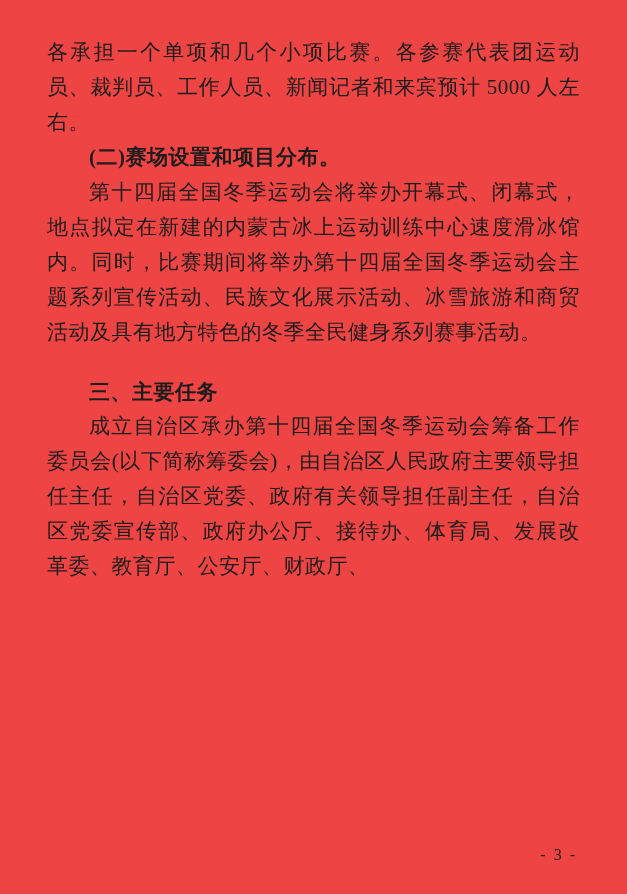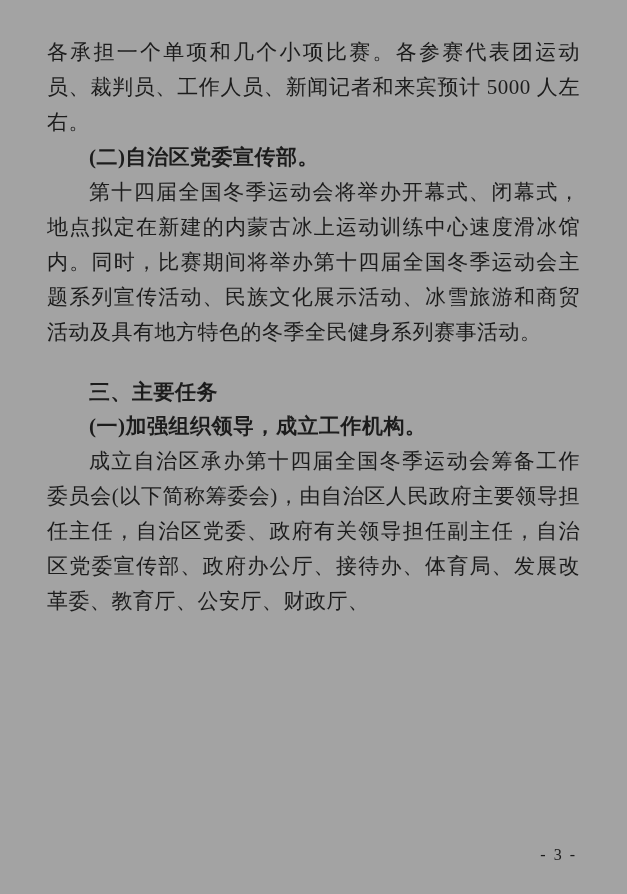--- a/index.html
+++ b/index.html
@@ -5,21 +5,21 @@
   html, body {
     margin: 0;
     padding: 0;
     background: #e8e8e8;
   }
   .page {
     position: relative;
     width: 627px;
     height: 894px;
     margin: 0 auto;
-    background: #a3a3a3;
+    background: #ef4444;
     box-sizing: border-box;
     padding: 35px 47px 0 47px;
     overflow: hidden;
     font-family: "Liberation Serif", "DejaVu Serif", serif;
     color: #1c1c1c;
   }
   .doc-body {
     width: 533px;
   }
   p.para {
@@ -53,20 +53,19 @@
     color: #1c1c1c;
     font-family: "Liberation Serif", "DejaVu Serif", serif;
   }
 </style>
 </head>
 <body>
 
 <div class="page">
   <main class="doc-body" id="doc-body">
       <p class="para body">各承担一个单项和几个小项比赛。各参赛代表团运动员、裁判员、工作人员、新闻记者和来宾预计 5000 人左右。</p>
-      <p class="para subheading indent">(二)自治区党委宣传部。</p>
+      <p class="para subheading indent">(二)赛场设置和项目分布。</p>
       <p class="para body indent">第十四届全国冬季运动会将举办开幕式、闭幕式，地点拟定在新建的内蒙古冰上运动训练中心速度滑冰馆内。同时，比赛期间将举办第十四届全国冬季运动会主题系列宣传活动、民族文化展示活动、冰雪旅游和商贸活动及具有地方特色的冬季全民健身系列赛事活动。</p>
       <p class="para heading indent">三、主要任务</p>
-      <p class="para subheading indent">(一)加强组织领导，成立工作机构。</p>
       <p class="para body indent">成立自治区承办第十四届全国冬季运动会筹备工作委员会(以下简称筹委会)，由自治区人民政府主要领导担任主任，自治区党委、政府有关领导担任副主任，自治区党委宣传部、政府办公厅、接待办、体育局、发展改革委、教育厅、公安厅、财政厅、</p>
     </main>
   <div class="page-number">- 3 -</div>
 </div>
 
 </body></html>

